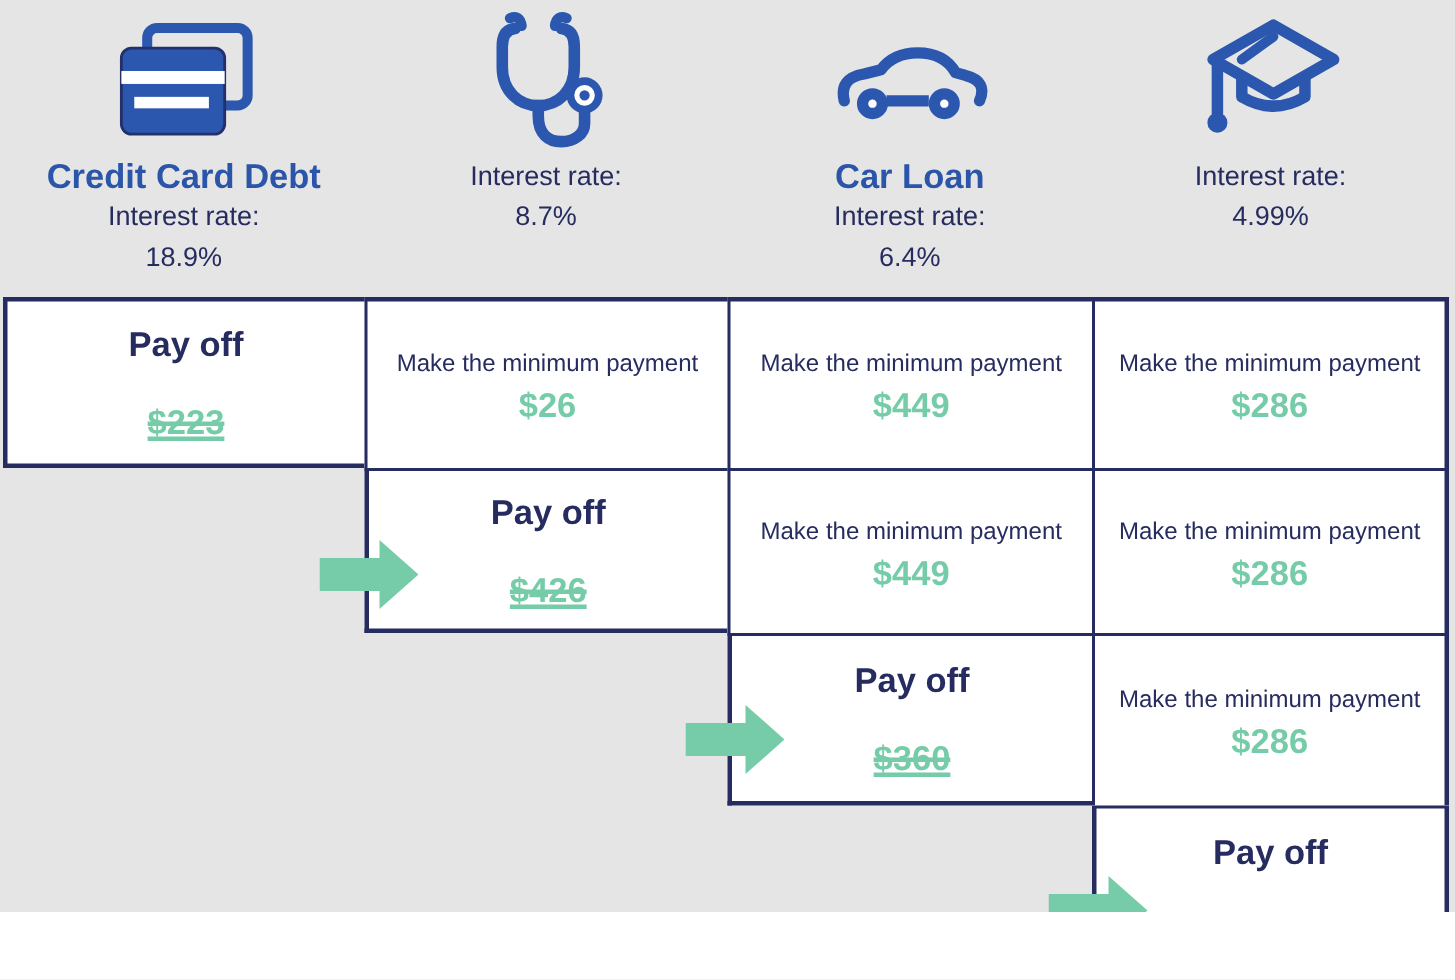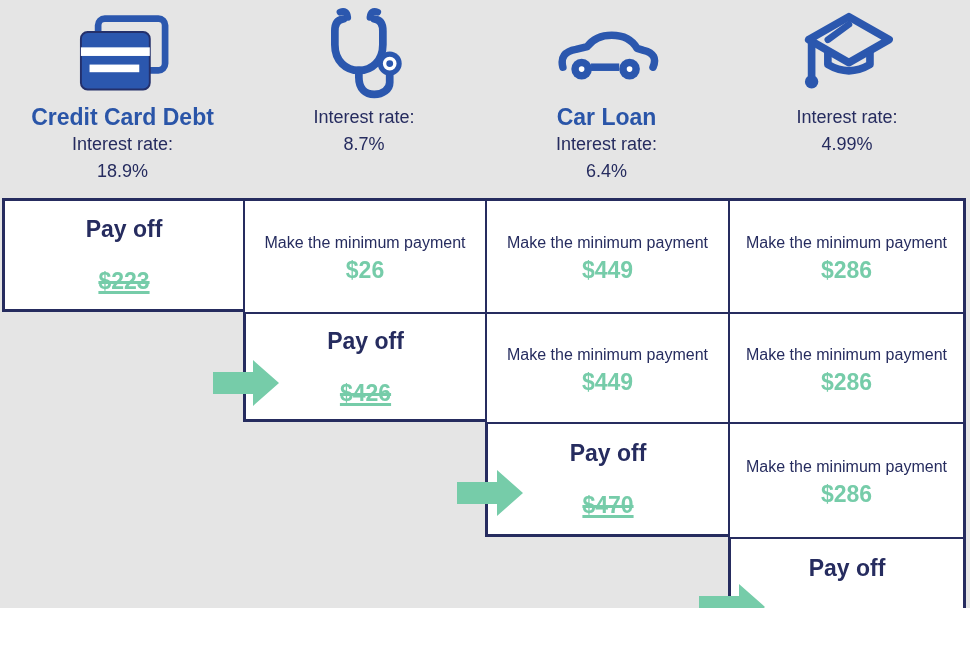--- a/index.html
+++ b/index.html
@@ -204,21 +204,21 @@
       <div class="min-label">Make the minimum payment</div>
       <div class="amount">$449</div>
     </div>
     <div class="cell c4" style="grid-area:2/4">
       <div class="min-label">Make the minimum payment</div>
       <div class="amount">$286</div>
     </div>
 
     <div class="cell diag" style="grid-area:3/3">
       <div class="payoff-label">Pay off</div>
-      <div class="amount struck">$470</div>
+      <div class="amount struck">$360</div>
     </div>
     <div class="cell c4" style="grid-area:3/4">
       <div class="min-label">Make the minimum payment</div>
       <div class="amount">$286</div>
     </div>
 
     <div class="cell diag c4" style="grid-area:4/4">
       <div class="payoff-label">Pay off</div>
       <div class="amount struck">$1,016</div>
     </div>

